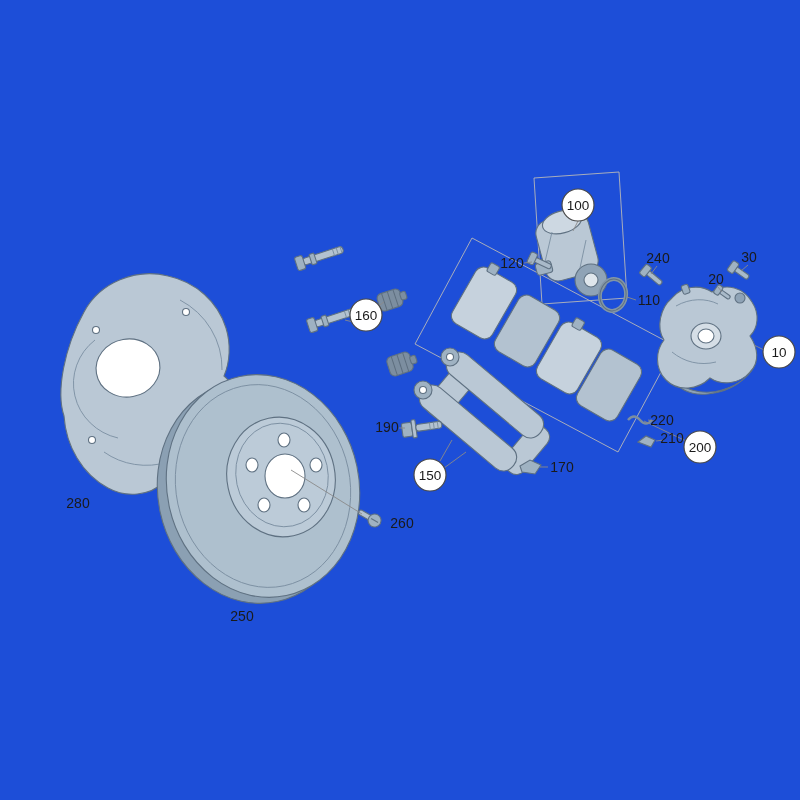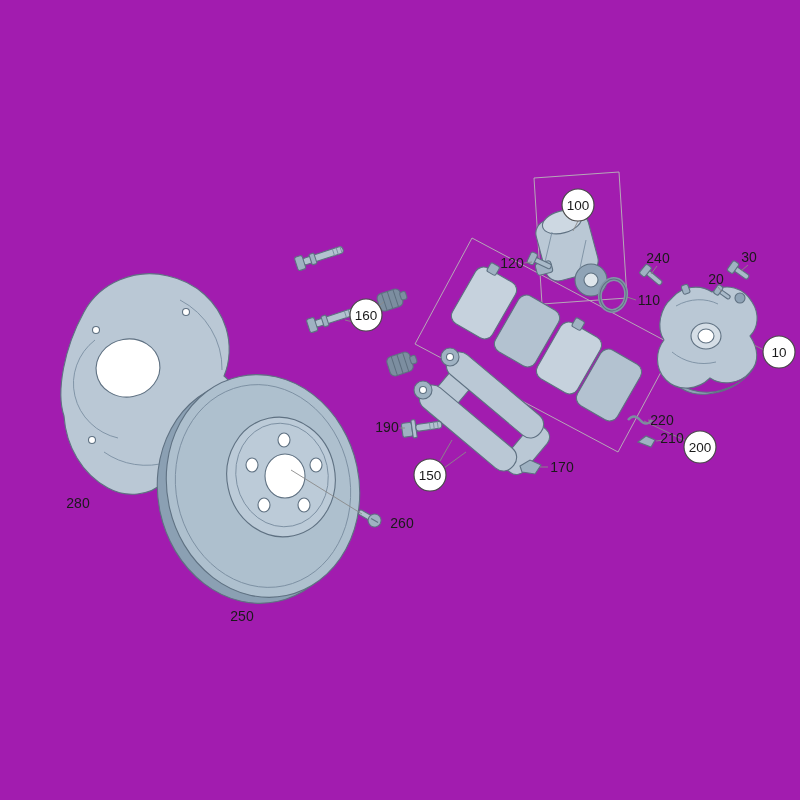--- a/index.html
+++ b/index.html
@@ -1,17 +1,17 @@
 <!DOCTYPE html>
 <html><head>
 <meta charset="utf-8">
 <style>
   html,body{margin:0;padding:0;background:#ffffff;}
   body{width:800px;height:800px;overflow:hidden;font-family:"Liberation Sans",sans-serif;}
-  .stage{position:relative;width:800px;height:800px;background:#a21caf;}
+  .stage{position:relative;width:800px;height:800px;background:#1d4ed8;}
   svg{display:block;}
   svg text{font-family:"Liberation Sans",sans-serif;font-size:14px;fill:#1a1a1a;}
   svg text.callout-num{font-size:13.5px;}
   .part{stroke:#5f7182;stroke-width:1.1;}
   .detail{stroke:#7b8fa1;stroke-width:0.9;fill:none;}
   .leader{stroke:#8a8a8a;stroke-width:0.9;}
   .groupbox{stroke:#b8b8b8;stroke-width:0.9;fill:none;}
   .callout-circle{fill:#ffffff;stroke:#4a4a4a;stroke-width:1.2;}
 </style>
 </head>

